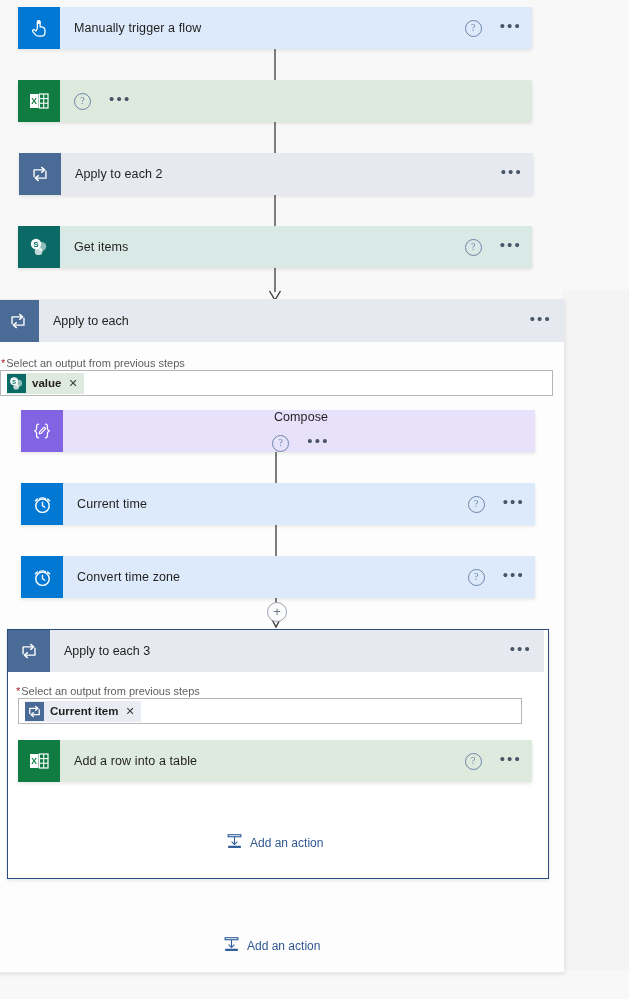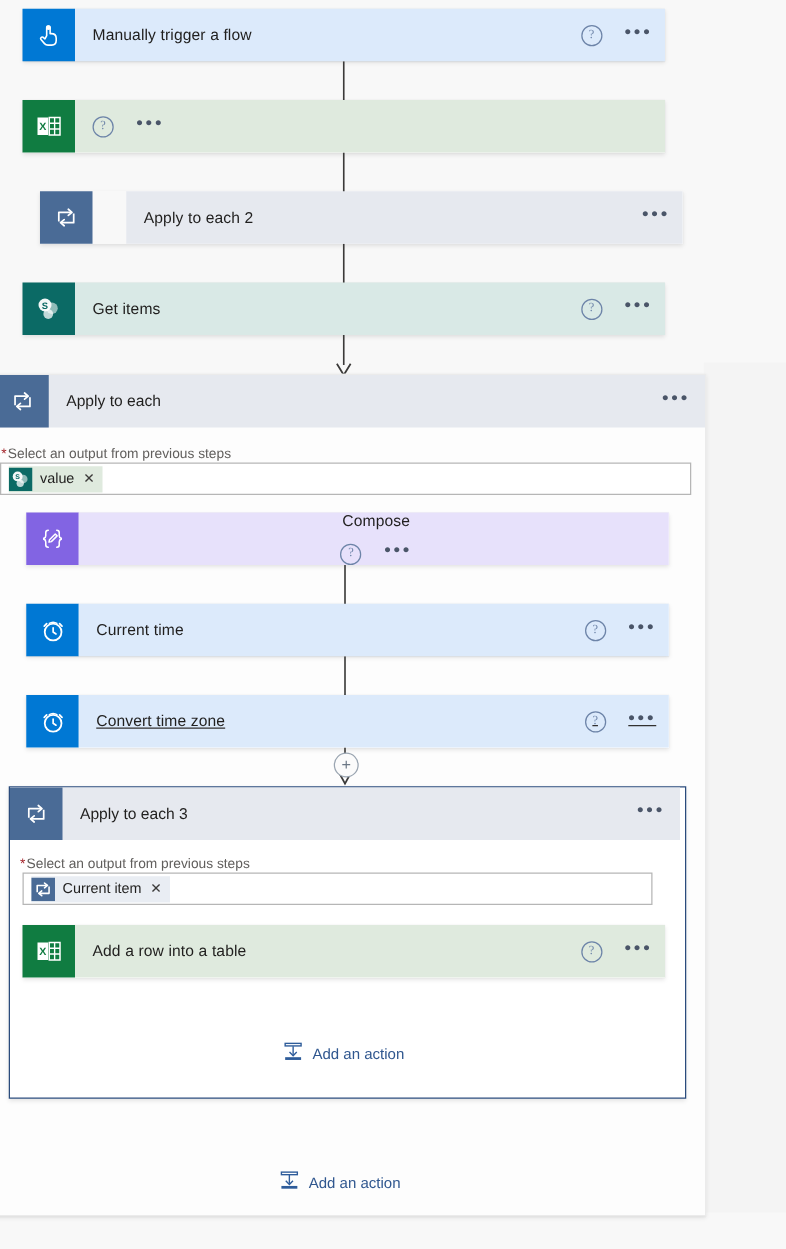--- a/index.html
+++ b/index.html
@@ -171,20 +171,21 @@
   .chip .chip-ico {
     width: 19px; height: 19px;
     min-width: 19px;
     display: flex; align-items: center; justify-content: center;
     margin-right: 6px;
   }
   .chip .chip-text {
     font-size: 11.5px;
     color: #201f1e;
     white-space: nowrap;
+    font-weight: bold;
   }
   .chip .chip-x {
     margin-left: 7px;
     font-size: 11px;
     color: #3b3a39;
     line-height: 10px;
   }
   .chip-green { background: #dfeade; }
   .chip-gray  { background: #e9edf3; }
 
@@ -274,21 +275,21 @@
     </div>
   </div>
 
   <div class="conn" style="left:268px; top:122px; height:52px;">
     <svg width="14" height="52" viewBox="0 0 14 52">
       <line x1="7" y1="0" x2="7" y2="42" stroke="#3b3a39" stroke-width="1.3"></line>
       <polyline points="1.5,41 7,50 12.5,41" fill="none" stroke="#3b3a39" stroke-width="1.4"></polyline>
     </svg>
   </div>
 
-  <div class="card" style="left:32px; top:153px; width:514px;gap:27px;">
+  <div class="card" style="left:19px; top:153px; width:514px;">
     <div class="ico plate-loop">
       <svg width="22" height="22" viewBox="0 0 24 24">
         <path d="M5.5 15.5V7.5h11" fill="none" stroke="#ffffff" stroke-width="1.5" stroke-linejoin="round"></path>
         <polyline points="13.8,4.8 17,7.5 13.8,10.2" fill="none" stroke="#ffffff" stroke-width="1.5" stroke-linejoin="round" stroke-linecap="round"></polyline>
         <path d="M18.5 8.5v8h-11" fill="none" stroke="#ffffff" stroke-width="1.5" stroke-linejoin="round"></path>
         <polyline points="10.2,13.8 7,16.5 10.2,19.2" fill="none" stroke="#ffffff" stroke-width="1.5" stroke-linejoin="round" stroke-linecap="round"></polyline>
       </svg>
     </div>
     <div class="body tint-gray">
       <span class="title">Apply to each 2</span>
@@ -411,21 +412,21 @@
       </div>
     </div>
 
     <div class="conn" style="left:272px; top:225px; height:52px;">
       <svg width="14" height="52" viewBox="0 0 14 52">
         <line x1="7" y1="0" x2="7" y2="42" stroke="#3b3a39" stroke-width="1.3"></line>
         <polyline points="1.5,41 7,50 12.5,41" fill="none" stroke="#3b3a39" stroke-width="1.4"></polyline>
       </svg>
     </div>
 
-    <div class="card" style="left:24px; top:256px; width:514px;text-decoration:underline;">
+    <div class="card" style="left:24px; top:256px; width:514px;">
       <div class="ico plate-blue">
         <svg width="23" height="23" viewBox="0 0 24 24">
           <circle cx="12" cy="13.2" r="7" fill="none" stroke="#ffffff" stroke-width="1.5"></circle>
           <path d="M6.6 6.2L4.6 8.2M17.4 6.2l2 2" stroke="#ffffff" stroke-width="1.5" stroke-linecap="round"></path>
           <path d="M8.4 6.1a6.6 6.6 0 0 1 7.2 0" fill="none" stroke="#ffffff" stroke-width="1.2"></path>
           <path d="M12 9.6v3.6l2.4 1.6" fill="none" stroke="#ffffff" stroke-width="1.4" stroke-linecap="round"></path>
         </svg>
       </div>
       <div class="body tint-blue">
         <span class="title">Convert time zone</span>

